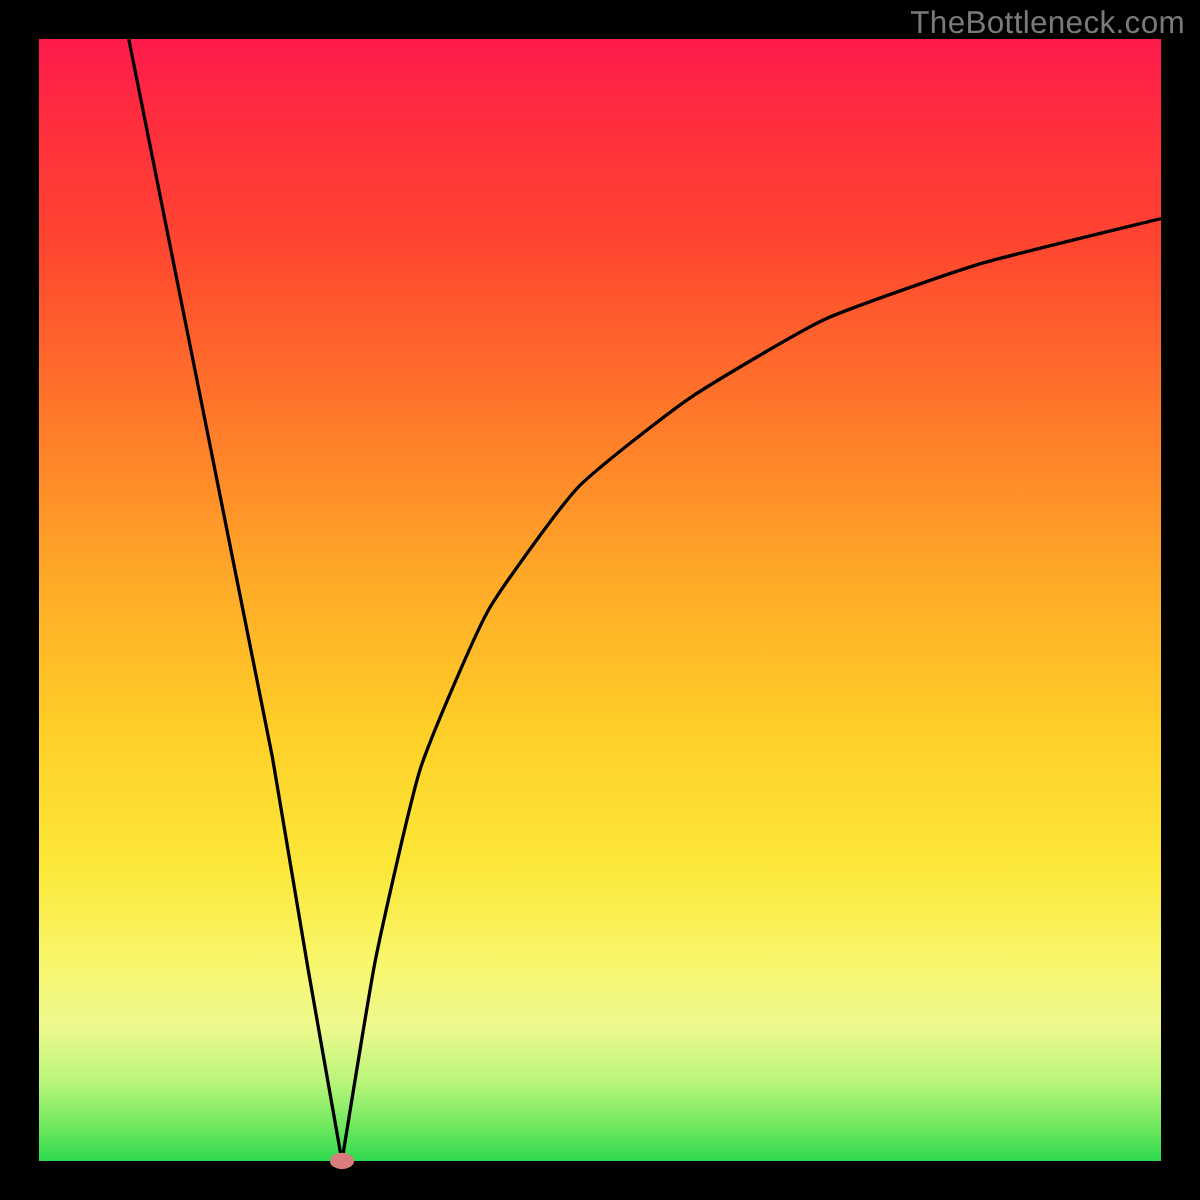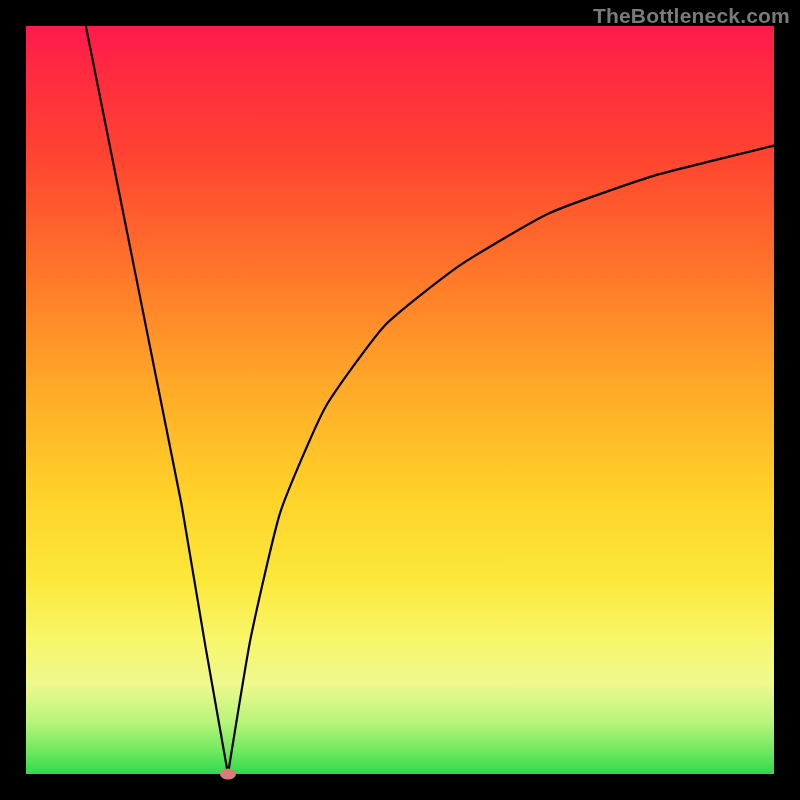--- a/index.html
+++ b/index.html
@@ -58,21 +58,20 @@
     background: #d97c7c;
     transform: translate(-50%, -50%);
   }
   .watermark {
     position: absolute;
     top: 4px;
     right: 10px;
     color: #7a7a7a;
     font-size: 21px;
     letter-spacing: 0.2px;
-    font-weight: bold;
   }
 </style>
 </head>
 <body>
 
 <div class="watermark">TheBottleneck.com</div>
 
 <div class="frame">
 
   <div class="plot"></div>

